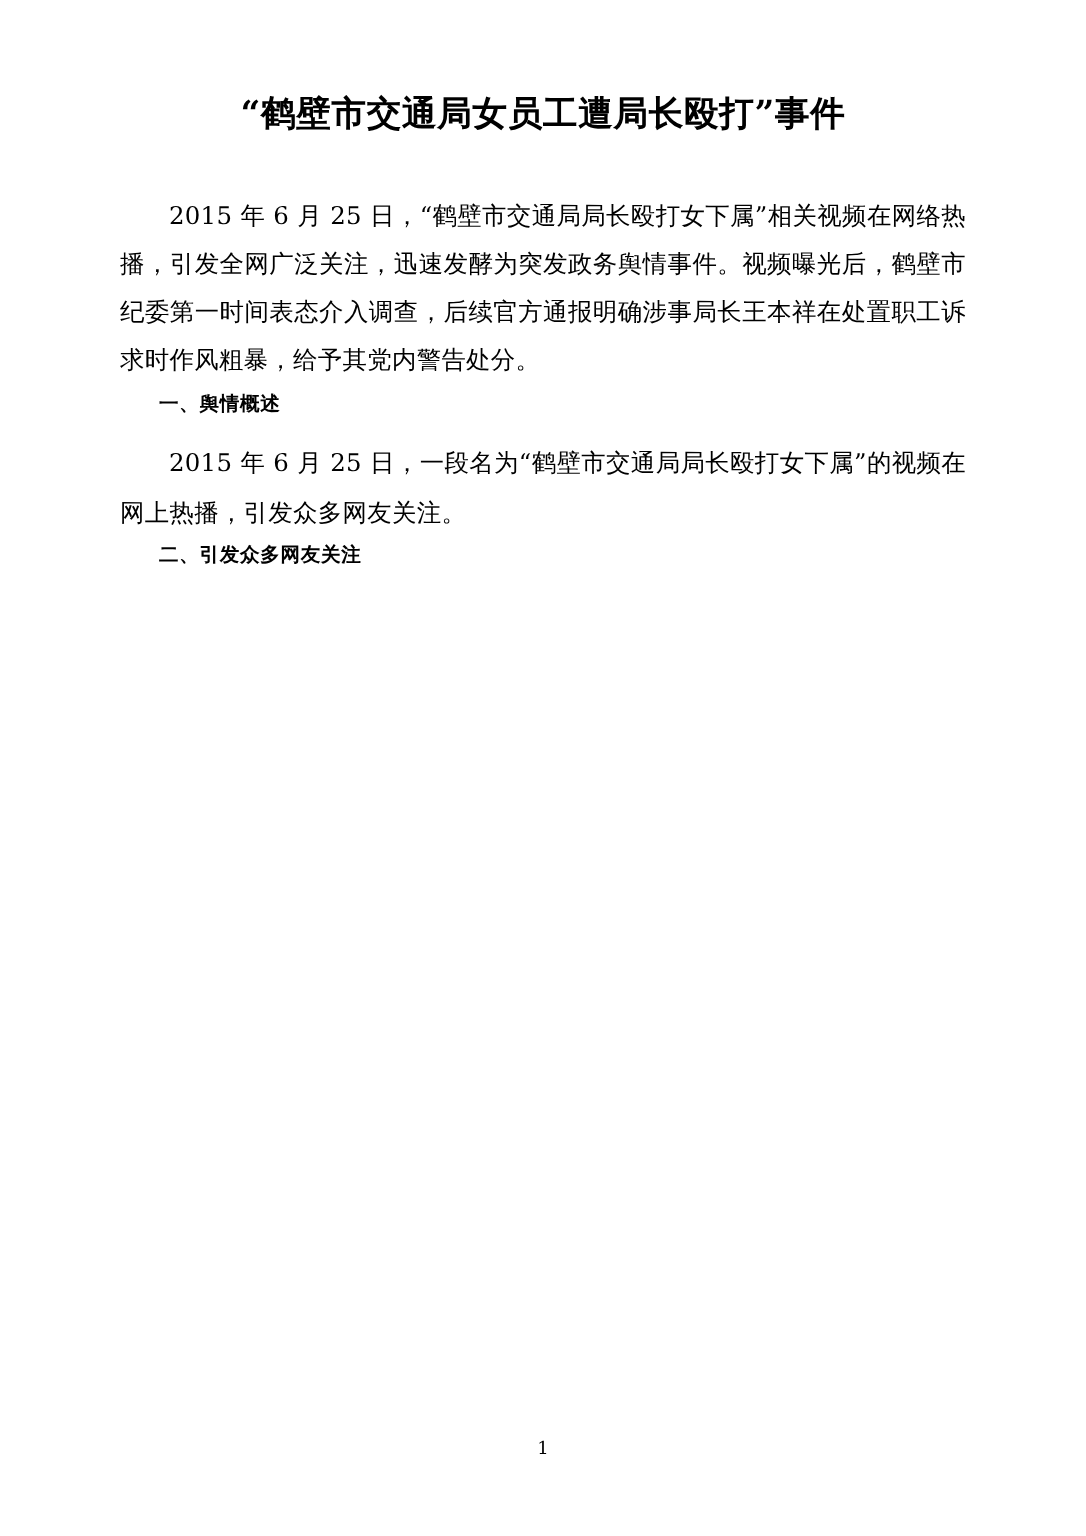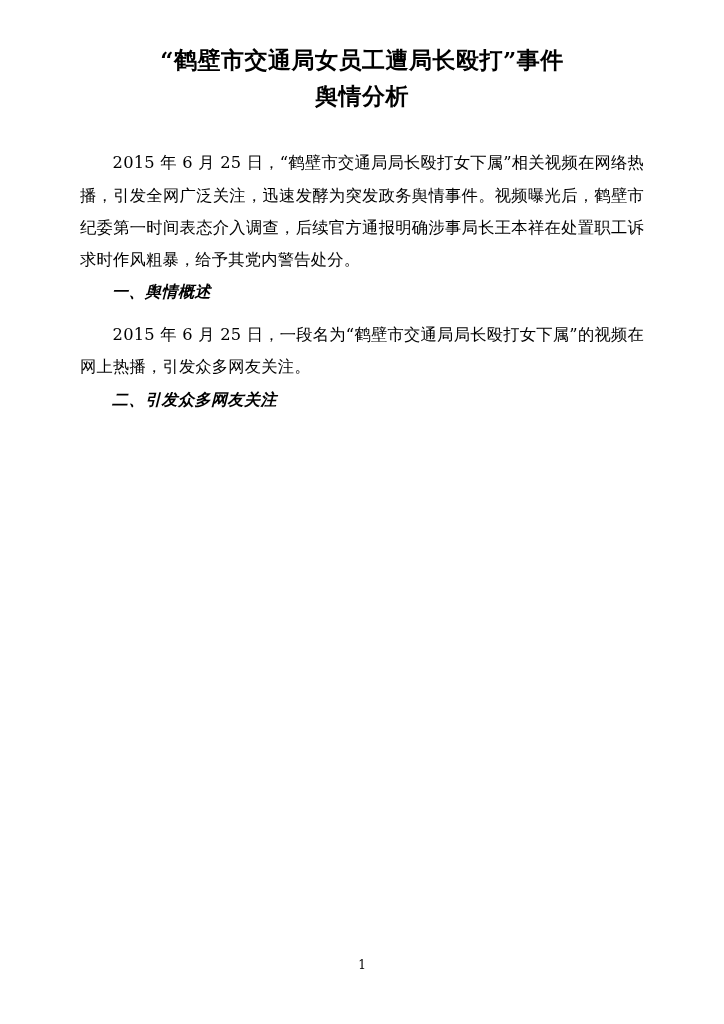--- a/index.html
+++ b/index.html
@@ -12,21 +12,21 @@
     height: 1024px;
     font-family: "DejaVu Serif", "Liberation Serif", serif;
     color: #000000;
     position: relative;
     overflow: hidden;
   }
   .page {
     width: 724px;
     height: 1024px;
     box-sizing: border-box;
-    padding: 30px 80px 30px 80px;
+    padding: 46px 80px 30px 80px;
     position: relative;
   }
   .doc-title {
     text-align: center;
     font-size: 23px;
     font-weight: bold;
     line-height: 1.55;
     letter-spacing: 0.5px;
     margin: 12px 0 0 0;
     font-family: "DejaVu Serif", "Liberation Serif", serif;
@@ -40,47 +40,45 @@
   p.para {
     font-size: 16.3px;
     line-height: 1.98;
     margin: 11px 0 0 0;
     text-align: justify;
     text-justify: inter-ideograph;
     text-indent: 2em;
     letter-spacing: 0.2px;
   }
   p.heading {
-    font-size: 16px;
+    font-size: 13px;
     line-height: 1.98;
     margin: 0;
     font-weight: bold;
     text-indent: 2em;
     letter-spacing: 0.5px;
-    font-style: italic;
   }
   .page-number {
     position: absolute;
     bottom: 52px;
     left: 0;
     width: 100%;
     text-align: center;
     font-size: 12px;
     color: #000;
     font-family: "DejaVu Serif", "Liberation Serif", serif;
   }
 </style>
 </head>
 <body>
 
 <div class="page">
 
   <h1 class="doc-title">
     <span class="line">“鹤壁市交通局女员工遭局长殴打”事件</span>
-    <span class="line">舆情分析</span>
   </h1>
 
   <div class="body-block">
     <p class="para">2015 年 6 月 25 日，“鹤壁市交通局局长殴打女下属”相关视频在网络热播，引发全网广泛关注，迅速发酵为突发政务舆情事件。视频曝光后，鹤壁市纪委第一时间表态介入调查，后续官方通报明确涉事局长王本祥在处置职工诉求时作风粗暴，给予其党内警告处分。</p>
     <p class="heading">一、舆情概述</p>
     <p class="para">2015 年 6 月 25 日，一段名为“鹤壁市交通局局长殴打女下属”的视频在网上热播，引发众多网友关注。</p>
     <p class="heading">二、引发众多网友关注</p>
   </div>
 
   <div class="page-number">1</div>

